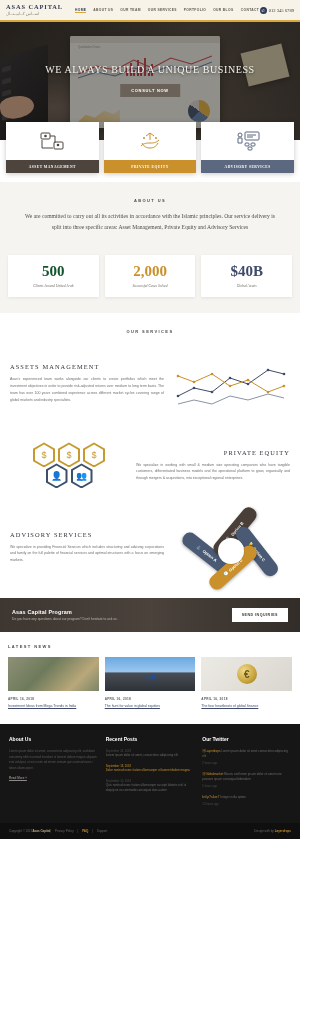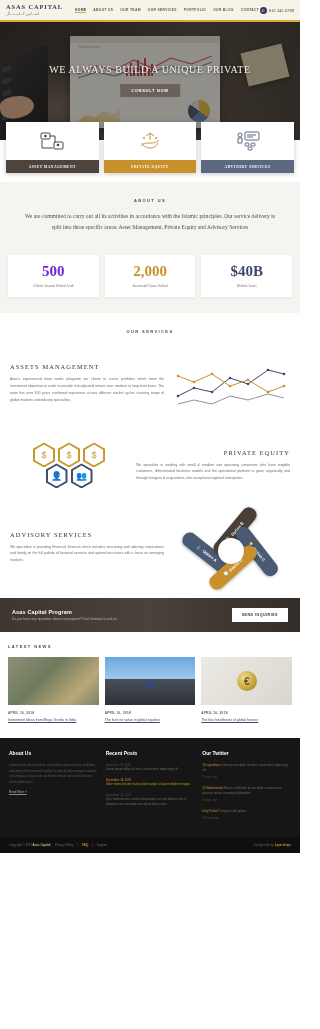--- a/index.html
+++ b/index.html
@@ -207,21 +207,21 @@
   .cta button {
     margin-left:auto; background:#fff; border:none; color:#3d3631;
     font-size:3.6px; font-weight:700; letter-spacing:.5px; padding:5px 10px; cursor:pointer;
   }
 
   
   .news { padding:12px 8px 14px; background:#fff; }
   .news > .sec-label { text-align:left; margin-bottom:8px; }
   .news-grid { display:flex; gap:6px; }
   .ncard { flex:1; }
-  .nthumb { height:48px; width:100%; position:relative; overflow:hidden; }
+  .nthumb { height:34px; width:100%; position:relative; overflow:hidden; }
   .nthumb.money { background:linear-gradient(135deg,#8e9177,#6e7a5c 40%,#b9a87a 75%,#7b8468); }
   .nthumb.city  { background:linear-gradient(180deg,#6aa8e0 0%,#9cc8ef 45%,#4a4f57 46%,#2d3138 100%); }
   .nthumb.coin  { background:linear-gradient(135deg,#eceae4,#d9d6cf); }
   .nthumb .citi {
     position:absolute; left:50%; top:56%; transform:translate(-50%,-50%);
     color:#1b4fa0; font-family:"Liberation Serif",serif; font-size:9px; font-weight:700;
     letter-spacing:-.3px;
   }
   .nthumb .euro {
     position:absolute; left:50%; top:50%; transform:translate(-50%,-50%);
@@ -313,21 +313,21 @@
           <i style="height:18px"></i>
           <i style="height:7px"></i>
           <i style="height:12px"></i>
       </div>
       <div class="dchart"></div>
       <div class="pie"></div>
     </div>
     <div class="note"></div>
     <div class="hand"></div>
     <div class="overlay"></div>
-    <div class="hero-title">WE ALWAYS BUILD A UNIQUE PRIVATE</div>
+    <div class="hero-title">WE ALWAYS BUILD A UNIQUE BUSINESS</div>
     <button class="consult-btn">CONSULT NOW</button>
   </div>
 
   <div class="cards" id="cards">
       <div class="card">
         <div class="ic">
           <svg width="24" height="20" viewBox="0 0 24 20">
             <rect x="1" y="2" width="9" height="6" rx="1" fill="none" stroke="#4c443d" stroke-width="1"></rect>
             <rect x="14" y="11" width="9" height="7" rx="1" fill="none" stroke="#4c443d" stroke-width="1"></rect>
             <path d="M10 5h5v7" fill="none" stroke="#4c443d" stroke-width="1"></path>
@@ -366,21 +366,21 @@
       </div>
     </div>
 
   <div class="about">
     <div class="sec-label">ABOUT US</div>
     <p>We are committed to carry out all its activities in accordance with the Islamic principles. Our service delivery is split into three specific areas: Asset Management, Private Equity and Advisory Services</p>
   </div>
 
   <div class="stats" id="stats">
       <div class="stat">
-        <div class="num" style="color:#6d28d9">500</div>
+        <div class="num" style="color:#14532d">500</div>
         <div class="lbl">Clients Around United Arab</div>
       </div>
       <div class="stat">
         <div class="num" style="color:#c9902b">2,000</div>
         <div class="lbl">Successful Cases Solved</div>
       </div>
       <div class="stat">
         <div class="num" style="color:#3f4a6b">$40B</div>
         <div class="lbl">Global Assets</div>
       </div>

